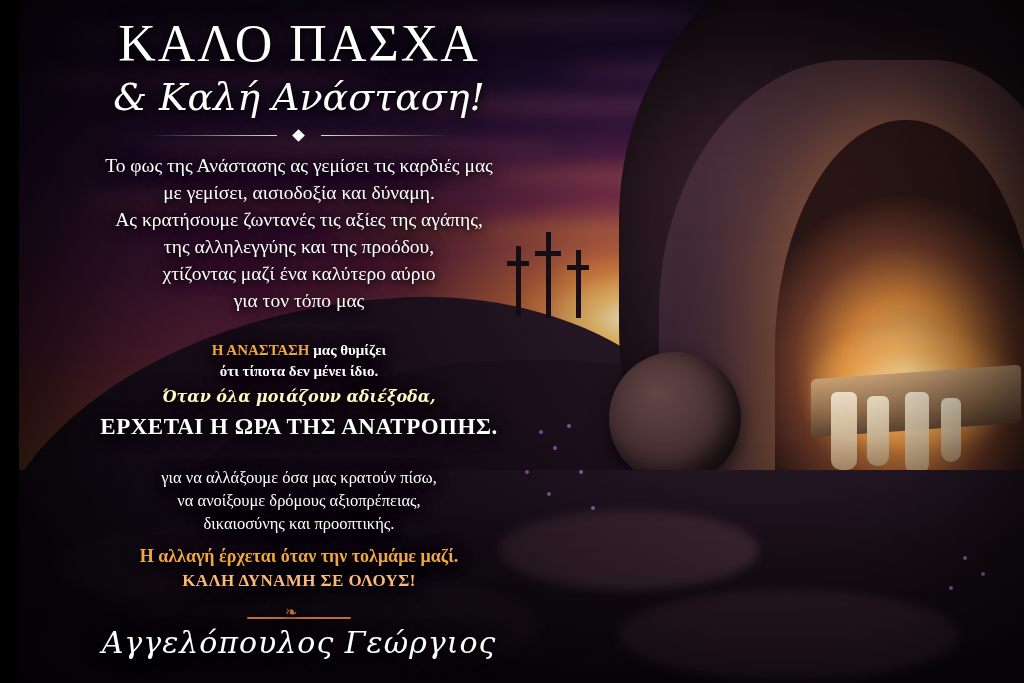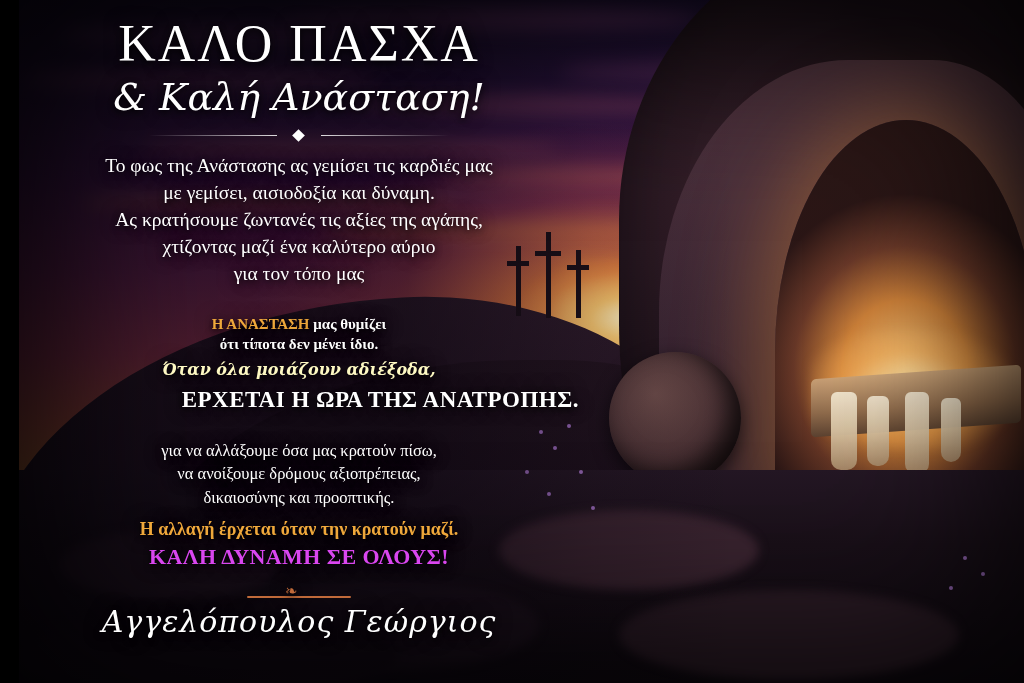--- a/index.html
+++ b/index.html
@@ -244,32 +244,31 @@
     margin-top: 6px;
     font-family: "DejaVu Serif", serif;
     font-weight: bold;
   }
   .mid3 {
     font-size: 23px;
     font-weight: bold;
     letter-spacing: .5px;
     margin-top: 8px;
     color: #fff;
-    text-align: right;
   }
   .cta {
     color: #f0a93c;
     font-weight: bold;
     font-size: 18px;
     margin-top: 10px;
   }
   .cta2 {
-    color: #d946ef;
+    color: #fdba74;
     font-weight: bold;
-    font-size: 22px;
+    font-size: 17px;
     margin-top: 4px;
     letter-spacing: .4px;
   }
   .flourish {
     margin: 14px auto 2px auto;
     width: 140px; height: 18px;
     position: relative;
   }
   .flourish .fl-line {
     position: absolute; top: 12px; left: 18px; width: 104px; height: 2px;
@@ -371,20 +370,21 @@
     <div class="divider">
       <div class="line"></div>
       <div class="dia"></div>
       <div class="line right"></div>
     </div>
 
     <div class="para">
       <div>Το φως της Ανάστασης ας γεμίσει τις καρδιές μας</div>
       <div>με γεμίσει, αισιοδοξία και δύναμη.</div>
       <div>Ας κρατήσουμε ζωντανές τις αξίες της αγάπης,</div>
+      <div>της αλληλεγγύης και της προόδου,</div>
       <div>χτίζοντας μαζί ένα καλύτερο αύριο</div>
       <div>για τον τόπο μας</div>
     </div>
 
     <div class="gap-lg"></div>
 
     <div>
       <div class="mid1">
         <span class="lead">Η ΑΝΑΣΤΑΣΗ</span><span> μας θυμίζει</span>
       </div>
@@ -394,21 +394,21 @@
     </div>
 
     <div class="gap-lg"></div>
 
     <div class="para small">
       <div>για να αλλάξουμε όσα μας κρατούν πίσω,</div>
       <div>να ανοίξουμε δρόμους αξιοπρέπειας,</div>
       <div>δικαιοσύνης και προοπτικής.</div>
     </div>
 
-    <div class="cta">Η αλλαγή έρχεται όταν την κρατούν μαζί.</div>
+    <div class="cta">Η αλλαγή έρχεται όταν την τολμάμε μαζί.</div>
     <div class="cta2">ΚΑΛΗ ΔΥΝΑΜΗ ΣΕ ΟΛΟΥΣ!</div>
 
     <div class="flourish">
       <div class="fl-line"></div>
       <div class="fl-leaf">❧</div>
     </div>
 
     <div class="signature">Αγγελόπουλος Γεώργιος</div>
 
   </div>

